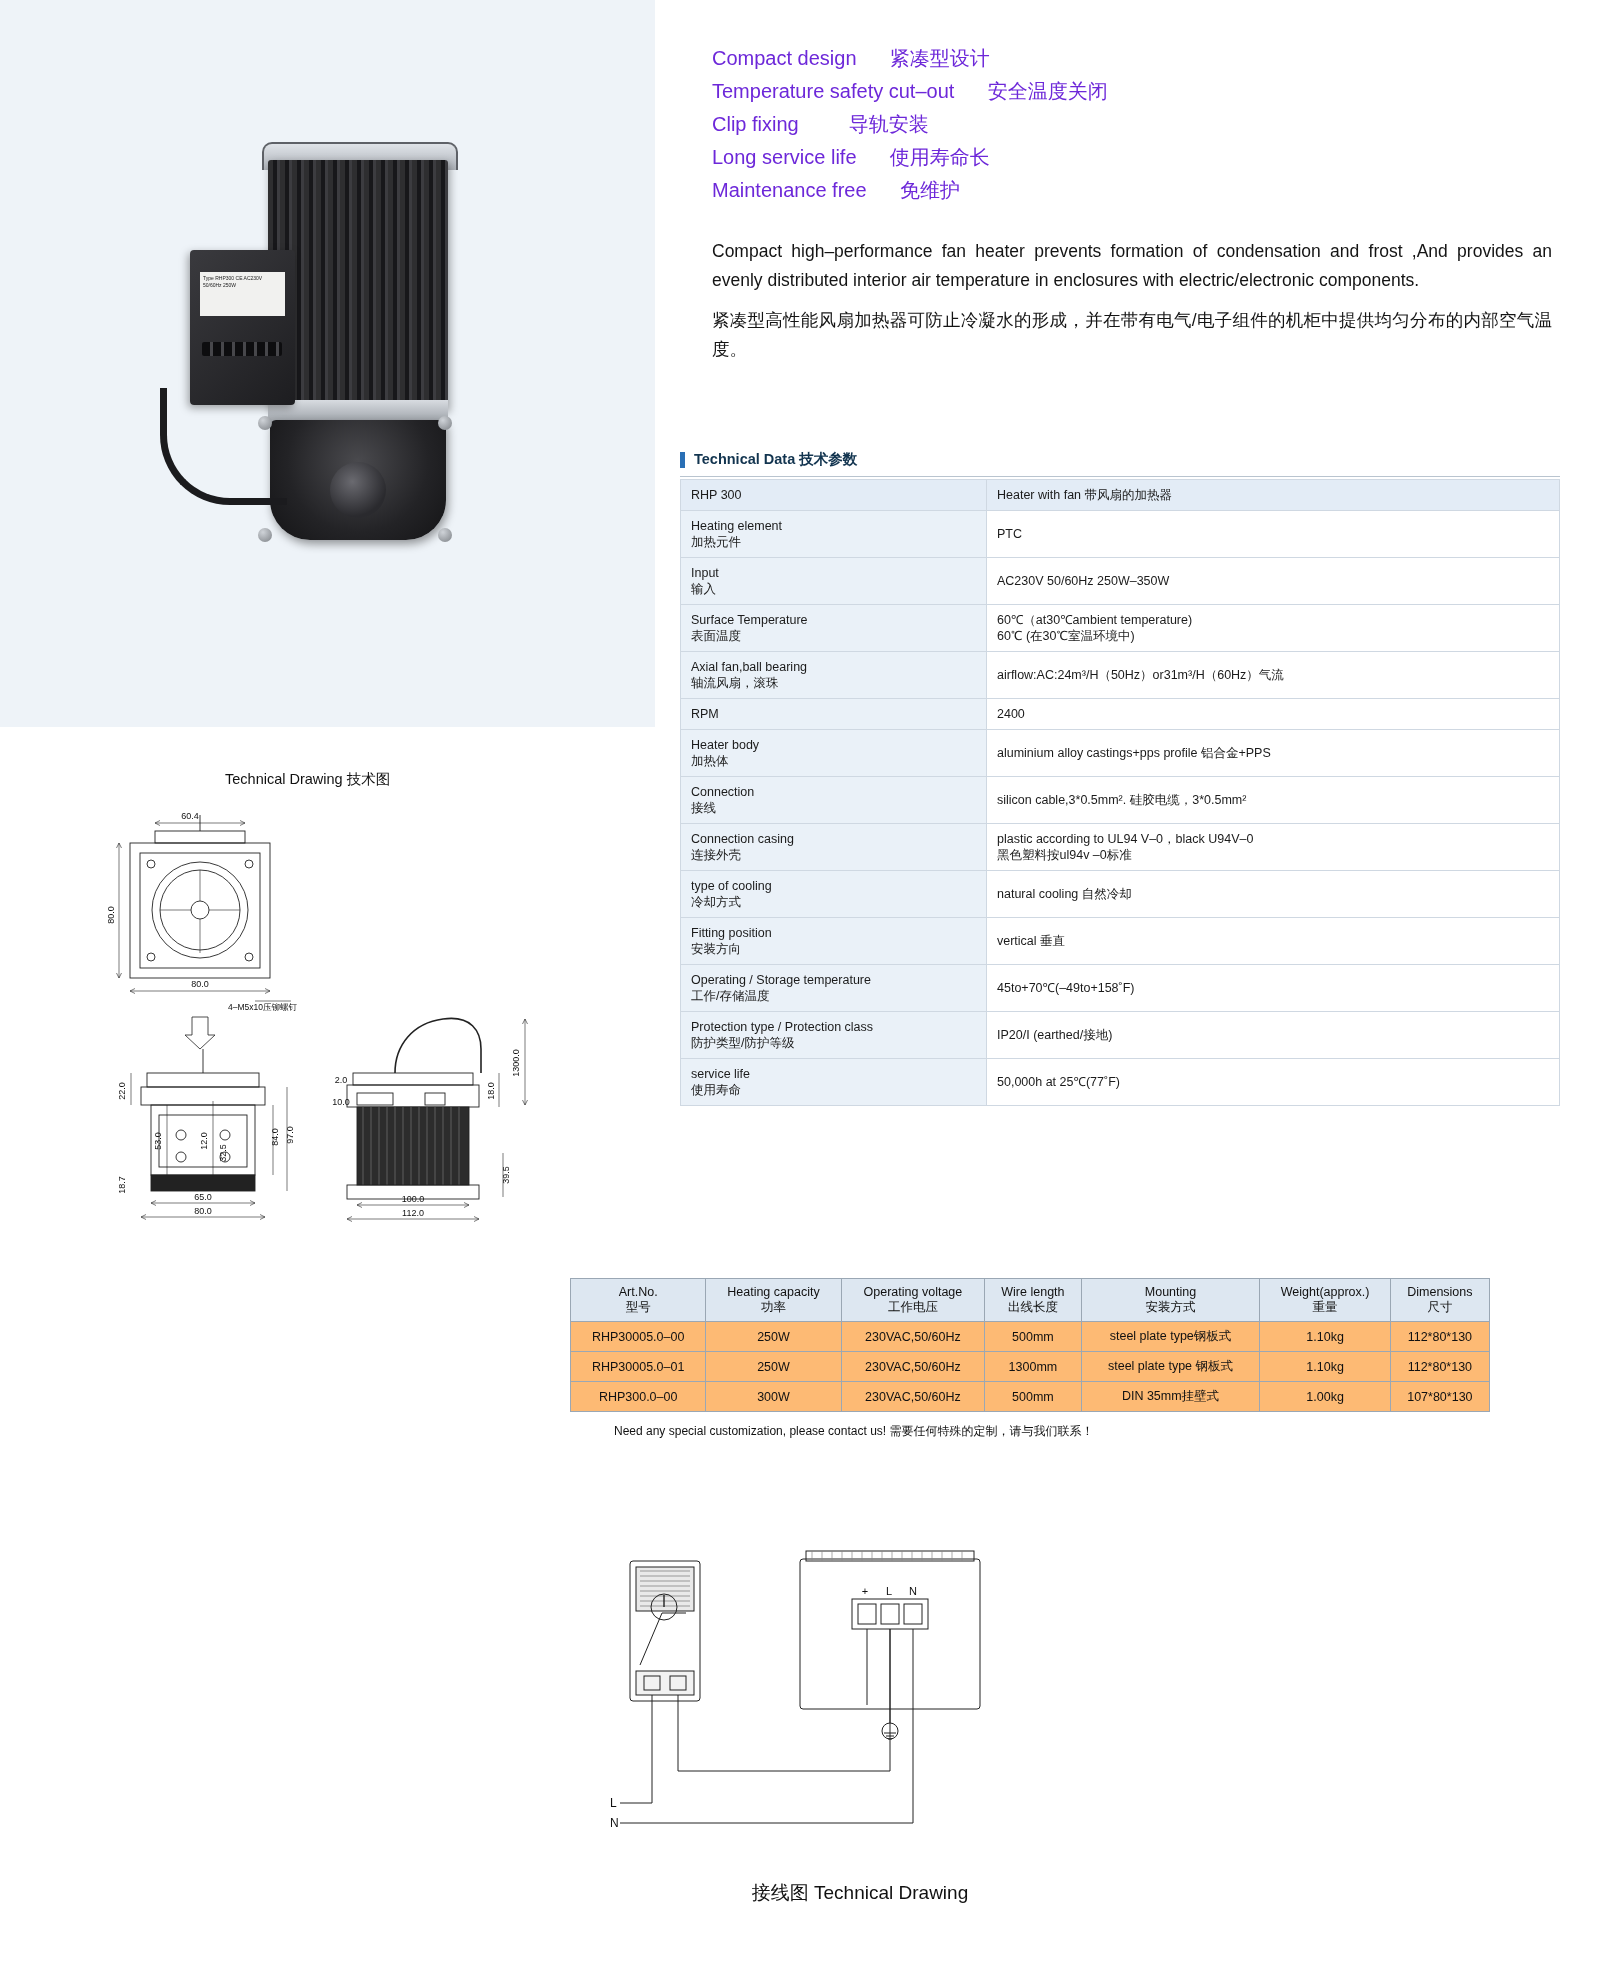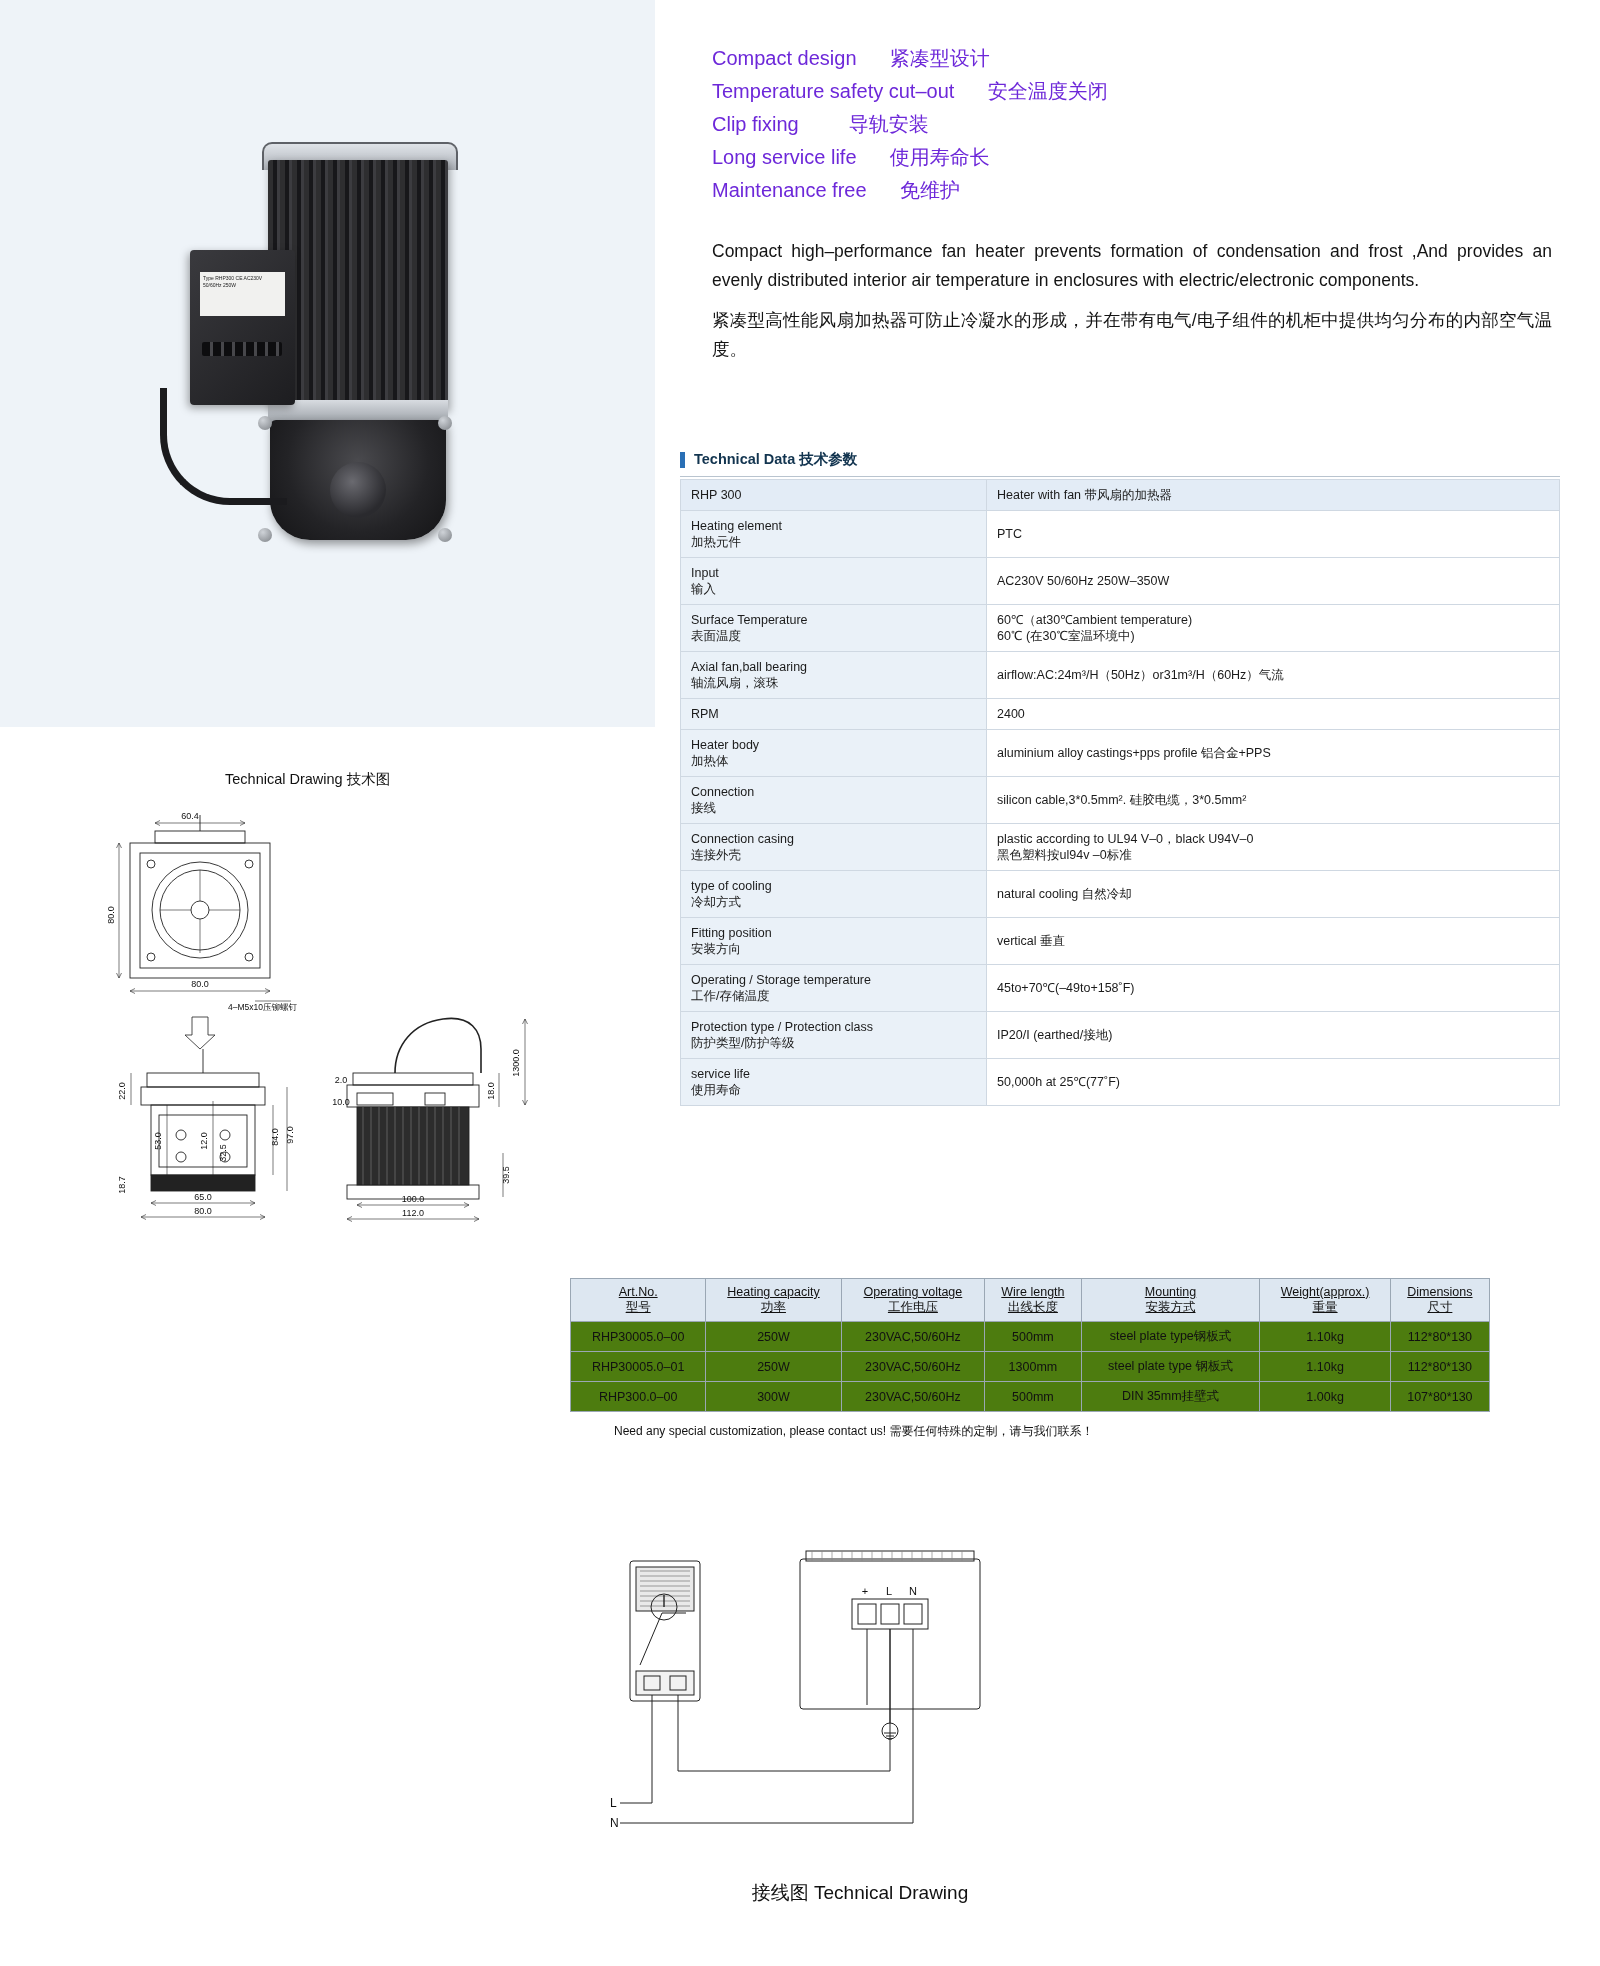--- a/index.html
+++ b/index.html
@@ -249,23 +249,22 @@
     border: 1px solid #9aa7b4;
     font-size: 12.5px;
     text-align: center;
     padding: 6px 4px;
     color: #111;
   }
   table.art th {
     background: #dde7f1;
     font-weight: normal;
     line-height: 15px;
-    text-decoration: underline;
-  }
-  table.art td { background: #4d7c0f; }
+  }
+  table.art td { background: #fdba74; }
   .art-note {
     margin-top: 11px;
     font-size: 12px;
     color: #111;
     margin-left: 44px;
   }
 
   
   .wiring {
     position: absolute;

